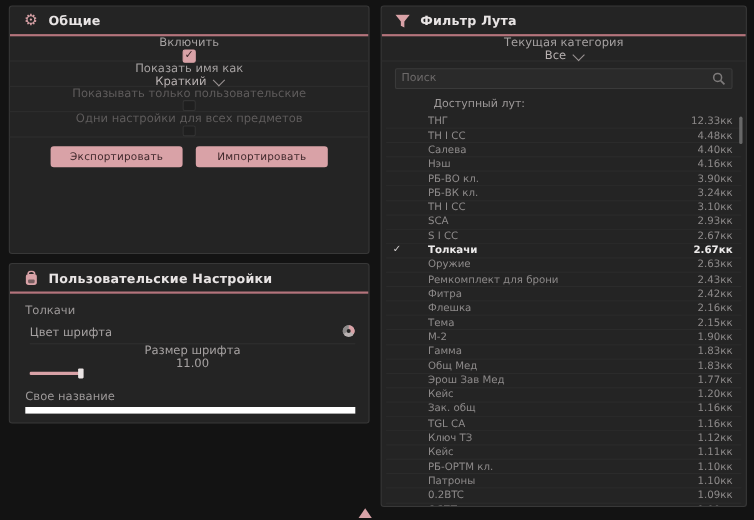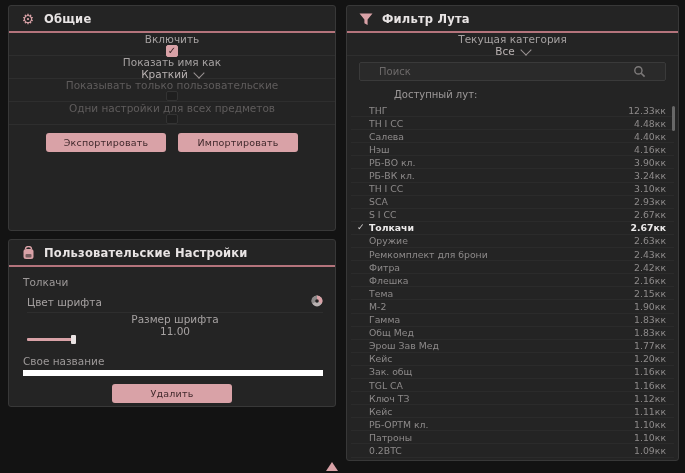--- a/index.html
+++ b/index.html
@@ -7,21 +7,21 @@
     width:685px;height:473px;position:relative;overflow:hidden;
     background:#131313;
     font-family:"DejaVu Sans","Liberation Sans",sans-serif;
     -webkit-font-smoothing:antialiased;
   }
   .panel{
     position:absolute;background:#242424;border:1px solid #383838;
     border-radius:3px;box-sizing:border-box;overflow:hidden;
   }
   #panel-general{left:8px;top:5px;width:328px;height:226px;}
-  #panel-user{left:8px;top:239px;width:328px;height:168px;}
+  #panel-user{left:8px;top:239px;width:328px;height:146px;}
   #panel-loot{left:346px;top:5px;width:333px;height:456px;}
 
   .panel-header{
     display:flex;align-items:center;gap:9px;
     padding:6px 12px 5px 12px;
     border-bottom:2px solid #b4747c;
   }
   .panel-title{color:#e8e4e4;font-size:11.5px;font-weight:bold;letter-spacing:.2px;}
   .hicon{width:14px;height:14px;flex:0 0 auto;display:flex;align-items:center;justify-content:center;}
 
@@ -76,33 +76,33 @@
   .custom-name-row input{
     background:transparent;border:none;outline:none;width:100%;
     font-family:inherit;font-size:10.5px;color:#cfcaca;padding:0;
   }
   .custom-name-row input::placeholder{color:#9d9999;opacity:1;}
 
   
   .search-box{
     margin:6px 12px 7px 12px;height:17px;
     background:#2a2a2a;border:1px solid #3a3a3a;border-radius:2px;
-    display:flex;align-items:center;padding:0 19px;gap:6px;
+    display:flex;align-items:center;padding:0 5px;gap:6px;
   }
   .search-box input{
     flex:1;background:transparent;border:none;outline:none;
     font-family:inherit;font-size:10px;color:#cfcaca;padding:0;
   }
   .search-box input::placeholder{color:#6d6a6a;opacity:1;}
   .list-label{font-size:10px;color:#9d9999;padding:1px 8px 4px 8px;margin-left:39px;}
   .loot-list{position:relative;margin:0 4px;}
   .loot-row{
     display:flex;align-items:center;height:13.1px;box-sizing:border-box;
     border-bottom:1px solid #2b2b2b;
-    font-size:9.3px;color:#8d8a8a;padding:0 8px 0 6px;cursor:pointer;
+    font-size:9.3px;color:#8d8a8a;padding:0 8px 0 6px;cursor:pointer;gap:20px;
   }
   .loot-row .check{width:12px;flex:0 0 auto;font-size:9px;color:#d6d2d2;line-height:1;}
   .loot-row .lname{flex:1;white-space:nowrap;overflow:hidden;text-overflow:ellipsis;}
   .loot-row .lval{flex:0 0 auto;text-align:right;}
   .loot-row.selected{color:#eceaea;font-weight:bold;}
   .scroll-thumb{position:absolute;right:-1px;top:2px;width:3px;height:25px;background:#686868;border-radius:2px;}
 
   
   .gear-glyph{color:#d9a2a7;font-size:14px;line-height:1;}
   .funnel-svg,.pack-svg{display:block;}

